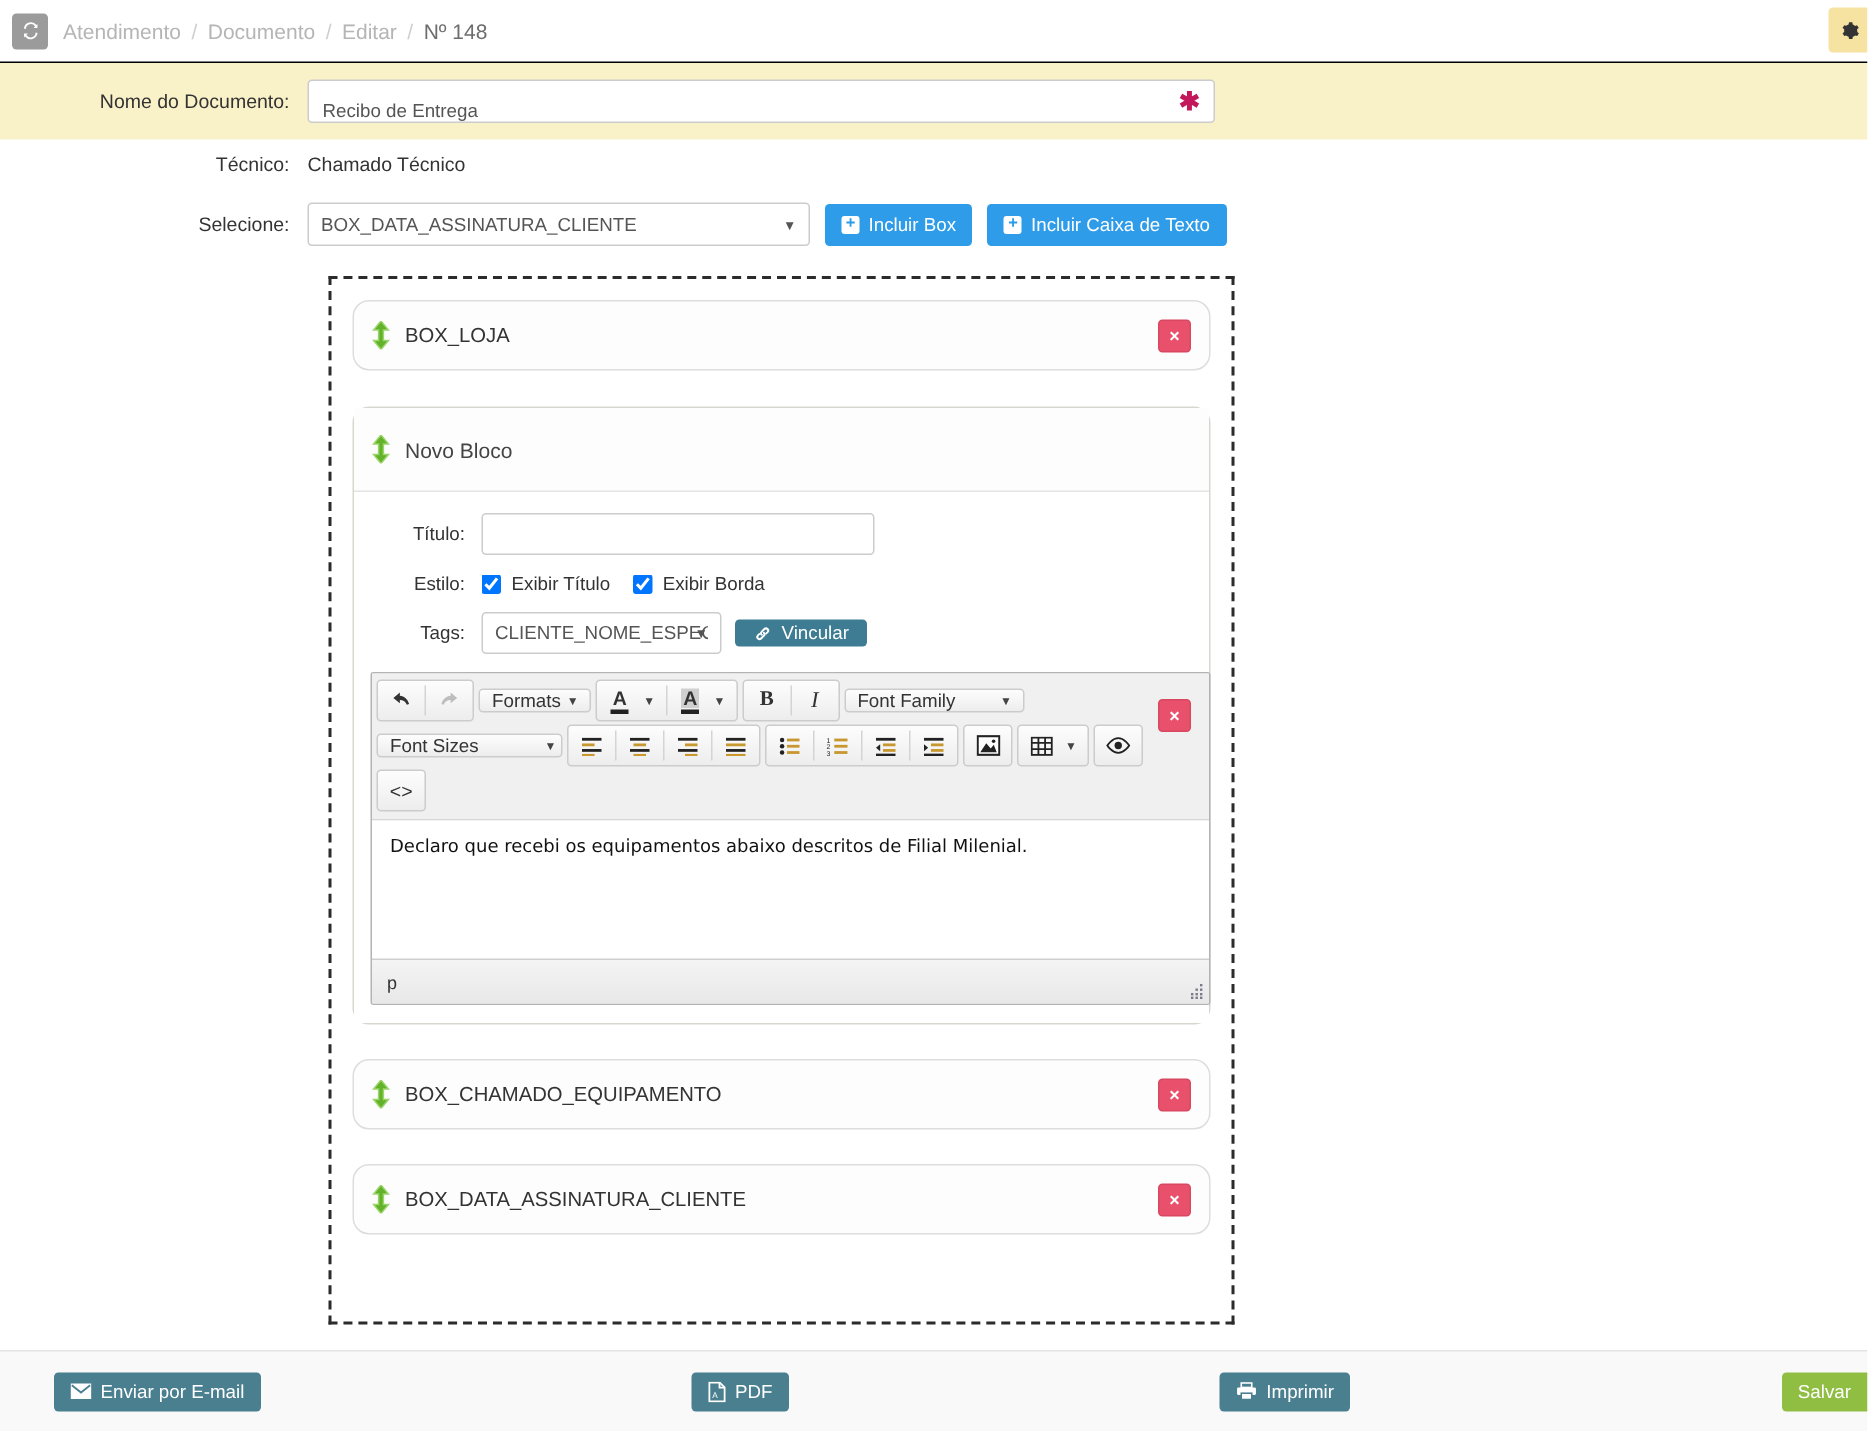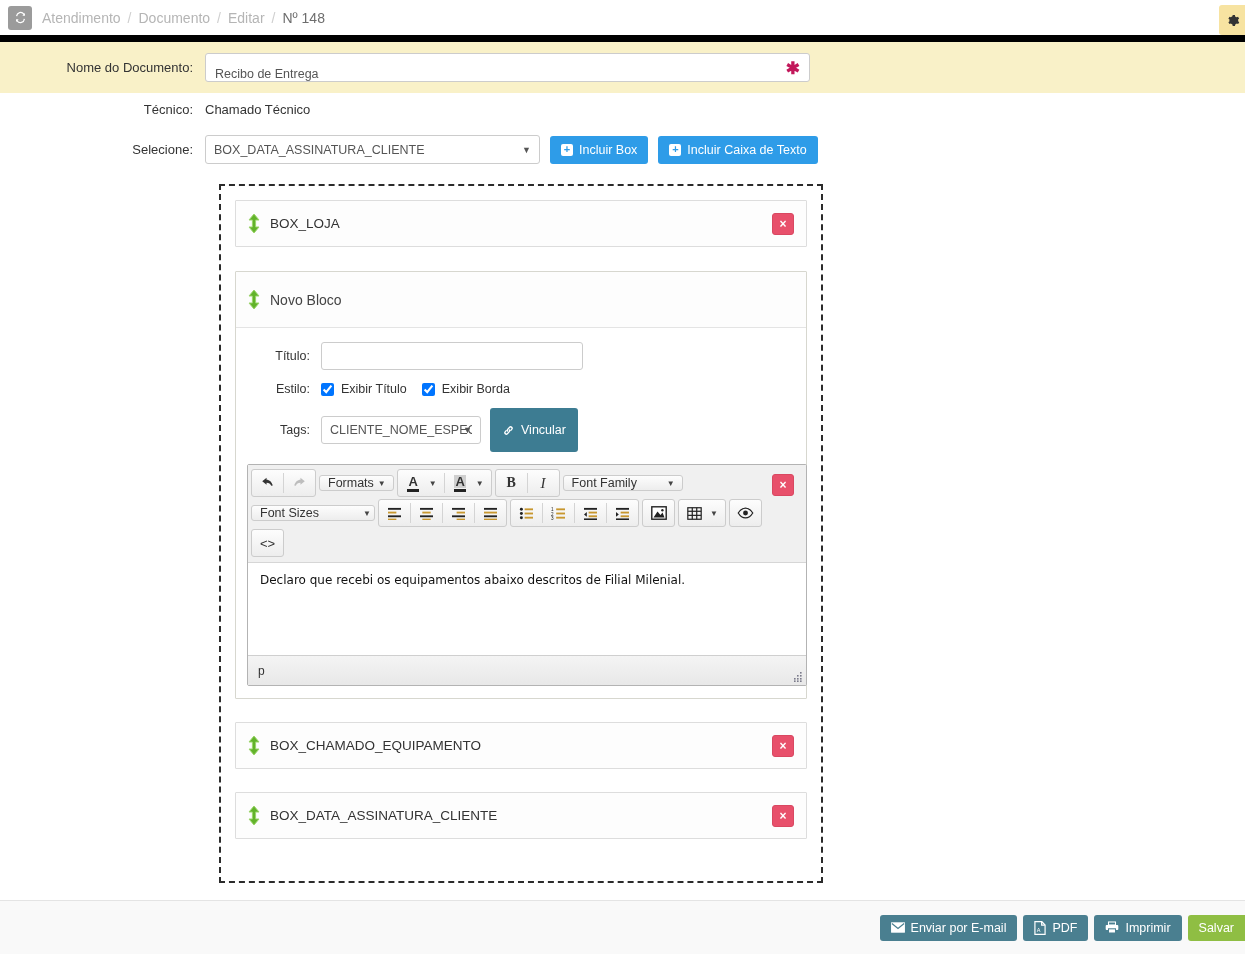--- a/index.html
+++ b/index.html
@@ -11,21 +11,21 @@
     font-size:13px;
     color:#333;
     overflow:hidden;
     position:relative;
   }
 
   
   .breadcrumb-bar{
     height:42px; width:100%;
     background:#fff;
-    border-bottom:7px solid #000000;
+    border-bottom:1px solid #000000;
     display:flex; align-items:center;
     padding:0 8px;
     position:relative;
   }
   .refresh-btn{
     width:24px; height:24px;
     background:#9b9b9b;
     border-radius:3px;
     display:flex; align-items:center; justify-content:center;
     color:#fff; font-size:14px; line-height:1;
@@ -117,21 +117,21 @@
   .drop-zone{
     position:absolute;
     left:219px; top:184px;
     width:604px; height:699px;
     border:2px dashed #2b2b2b;
     background:#fff;
   }
   .box-card{
     background:#fdfdfd;
     border:1px solid #ddd;
-    border-radius:1px;
+    border-radius:11px;
     margin:14px 14px 0 14px;
     height:47px;
     display:flex; align-items:center;
     padding:0 12px 0 11px;
     position:relative;
   }
   .box-card.novo{
     height:auto; display:block; padding:0;
     border:1px solid #d7d7cf;
     margin-top:24px;
@@ -181,21 +181,21 @@
   .chk-lbl{ margin-right:9px;text-align:right; }
   .tag-sel{
     width:160px; height:28px;
     border:1px solid #ccc; border-radius:3px;
     background:#fff; color:#555;
     font-family:"Liberation Sans", sans-serif; font-size:12.5px;
     padding:0 8px; appearance:none; -webkit-appearance:none;
     outline:none;
   }
   .btn-teal{
-    height:44px;
+    height:18px;
     background:#3d7c92; border:none; border-radius:3px;
     color:#fff; font-family:"Liberation Sans", sans-serif; font-size:12.5px;
     padding:0 12px; margin-left:9px;
     display:inline-flex; align-items:center; gap:6px;
     cursor:pointer;
   }
 
   
   .mce{
     width:560px; margin:4px 0 0 11px;
@@ -255,23 +255,24 @@
     width:10px; height:10px;
     cursor:nwse-resize;
   }
 
   
   .footer{
     position:absolute; left:0; bottom:0;
     width:100%; height:54px;
     background:#f9f9f9;
     border-top:1px solid #e4e4e4;
-    display:flex; align-items:center; justify-content:flex-end;
+    display:flex; align-items:center; justify-content:space-between;
     padding-right:0;
     gap:6px;
+    padding-left:36px;
   }
   .fbtn{
     height:26px;
     border:none; border-radius:3px;
     color:#fff; font-family:"Liberation Sans", sans-serif; font-size:12.5px;
     padding:0 11px;
     display:inline-flex; align-items:center; gap:6px;
     cursor:pointer;
   }
   .fbtn.teal{ background:#4a7f90; }

